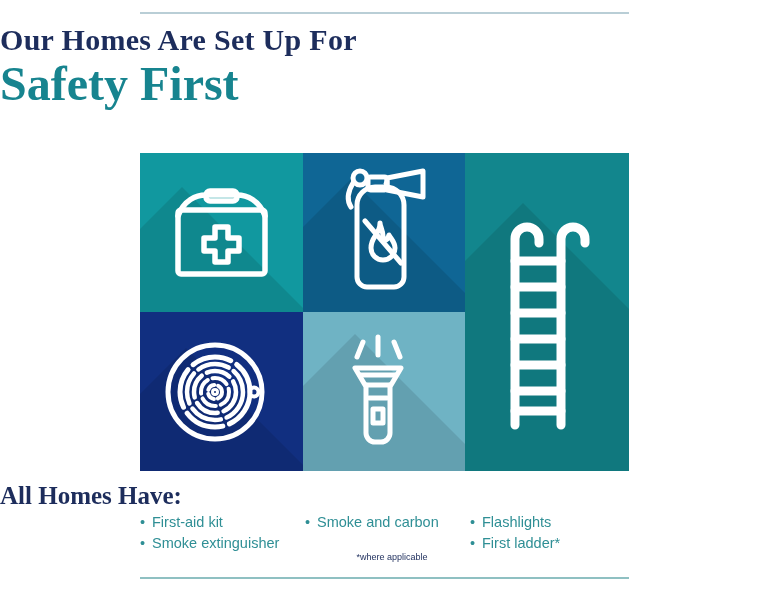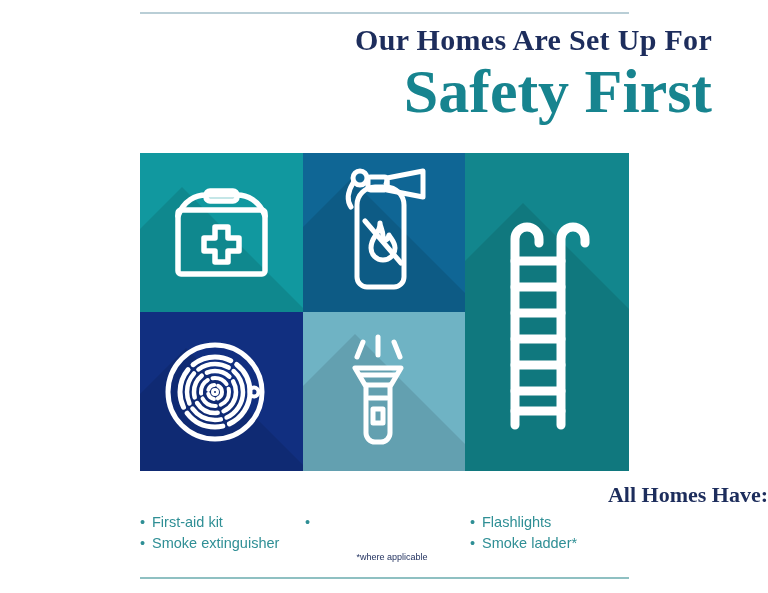--- a/index.html
+++ b/index.html
@@ -30,35 +30,34 @@
   }
   .rule-top { top: 12px; }
   .rule-bottom { top: 577px; background: #8fc0c2; }
 
   
   .title-block {
     position: absolute;
     left: 0;
     top: 24px;
     width: 668px;
-    text-align: right;
-    padding-left: 44px;
+    text-align: left;
   }
   .title-line1 {
     font-family: "Liberation Serif", "DejaVu Serif", serif;
     font-size: 30px;
     font-weight: bold;
     color: #1d2d5c;
     letter-spacing: 0.3px;
     line-height: 1.05;
     margin: 0;
   }
   .title-line2 {
     font-family: "Liberation Serif", "DejaVu Serif", serif;
-    font-size: 62px;
+    font-size: 48px;
     font-weight: bold;
     color: #17848f;
     line-height: 1.08;
     letter-spacing: 0px;
     margin: 2px 0 0 0;
   }
 
   
   .grid {
     position: absolute;
@@ -91,23 +90,23 @@
     height: 100%;
   }
   .glyph svg { display: block; width: 100%; height: 100%; }
 
   
   .all-homes {
     position: absolute;
     left: 0;
     top: 482px;
     width: 768px;
-    text-align: right;
+    text-align: left;
     font-family: "Liberation Serif", "DejaVu Serif", serif;
-    font-size: 22px;
+    font-size: 25px;
     font-weight: bold;
     color: #1d2d5c;
   }
   .lists {
     position: absolute;
     left: 140px;
     top: 512px;
     width: 500px;
     display: flex;
     justify-content: flex-start;
@@ -259,31 +258,32 @@
       </div>
       <div class="list-item">
         <span class="bullet">•</span>
         <span>Smoke extinguisher</span>
       </div>
     </div>
 
     <div class="list-col list-col-2">
       <div class="list-item">
         <span class="bullet">•</span>
+        <span>Smoke and carbon</span>
       </div>
     </div>
 
     <div class="list-col list-col-3">
       <div class="list-item">
         <span class="bullet">•</span>
         <span>Flashlights</span>
       </div>
       <div class="list-item">
         <span class="bullet">•</span>
-        <span>Smoke ladder*</span>
+        <span>First ladder*</span>
       </div>
     </div>
 
   </div>
 
   <div class="footnote">*where applicable</div>
 
   <div class="rule rule-bottom"></div>
 
 </div>

